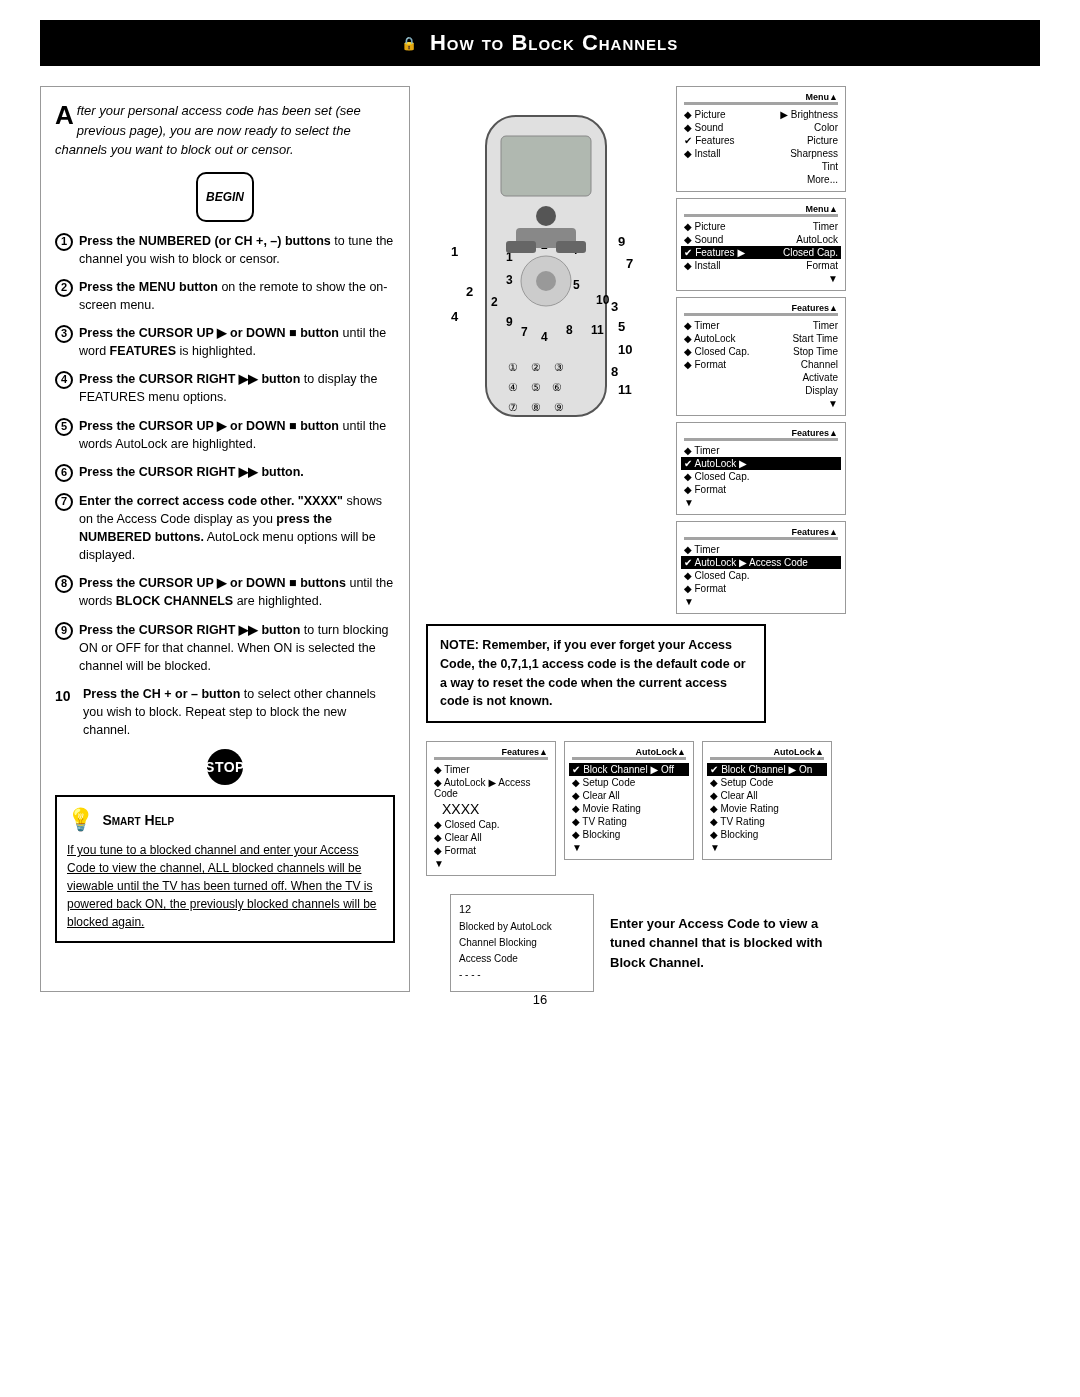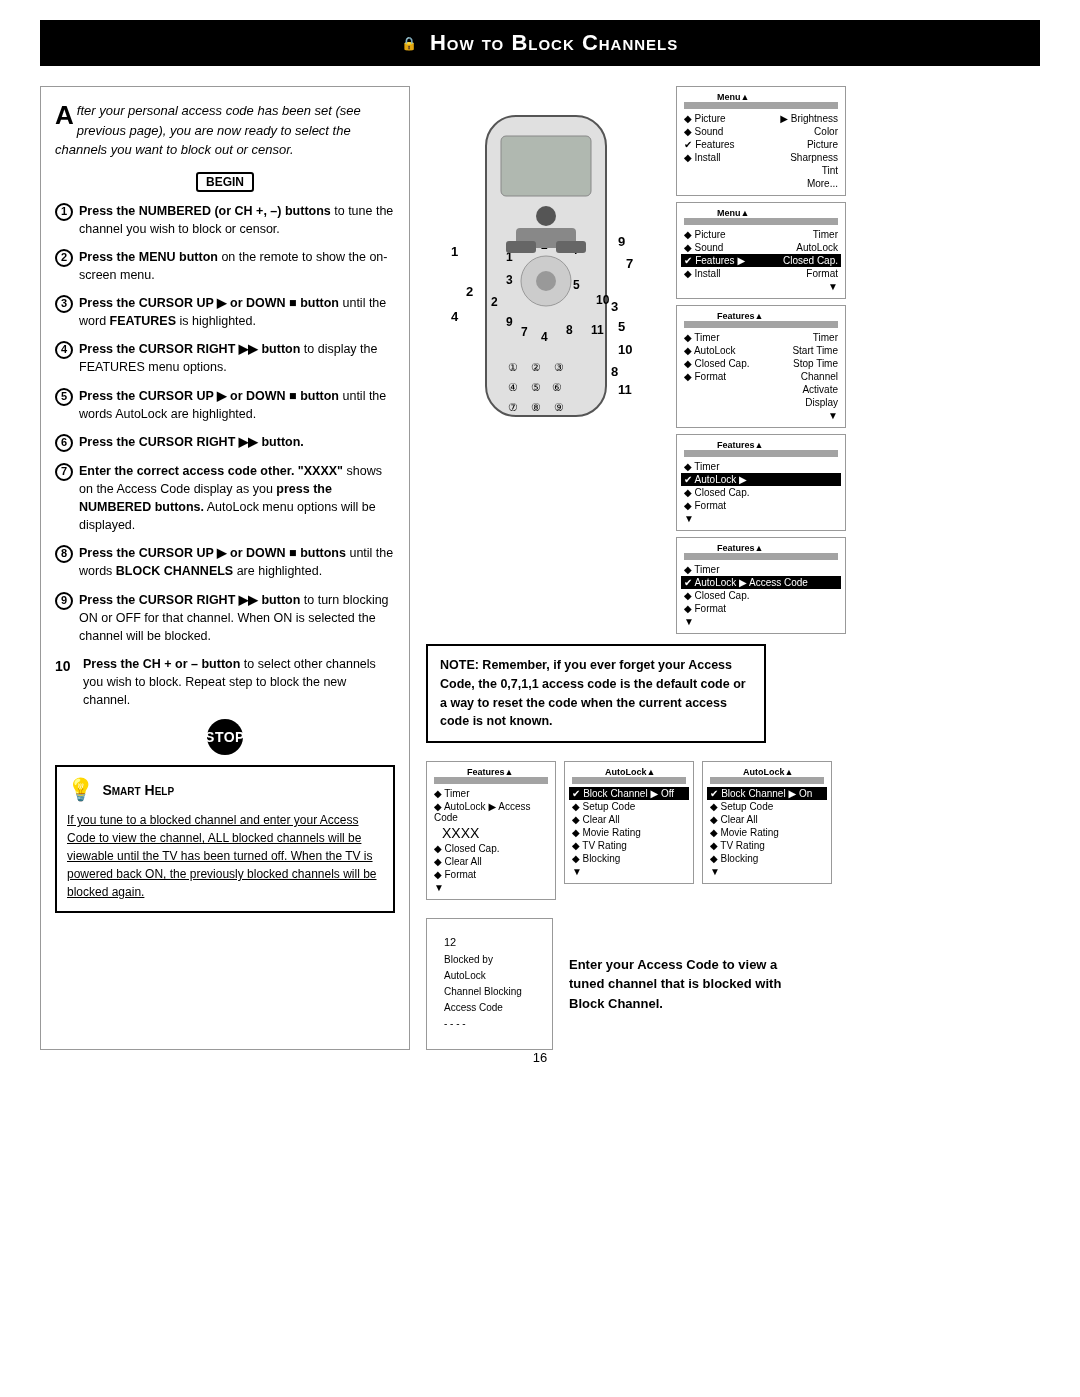--- a/index.html
+++ b/index.html
@@ -50,30 +50,31 @@
       font-weight: bold;
       font-style: normal;
       float: left;
       line-height: 0.85;
       margin-right: 3px;
       margin-top: 3px;
     }
     .begin-badge {
       display: inline-block;
       border: 2px solid #000;
-      border-radius: 3px;
-      padding: 1px 8px;
+      border-radius: 10px;
+      padding: 16px 8px;
       font-weight: bold;
       font-size: 12px;
       text-align: center;
       margin: 6px auto 10px auto;
       display: block;
       width: fit-content;
       margin-left: auto;
       margin-right: auto;
+      font-style: italic;
     }
     .step {
       display: flex;
       gap: 6px;
       margin-bottom: 10px;
       line-height: 1.45;
     }
     .step-num-circle {
       display: inline-flex;
       align-items: center;
@@ -145,24 +146,24 @@
     }
     .menu-screen {
       border: 1px solid #999;
       padding: 5px 7px;
       background: #fff;
       font-size: 10px;
       min-height: 70px;
     }
     .menu-screen-title {
       font-weight: bold;
-      border-bottom: 7px solid #a3a3a3;
+      border-bottom: 3px solid #a3a3a3;
       margin-bottom: 3px;
       display: flex;
-      justify-content: flex-start;
+      justify-content: flex-end;
       align-items: center;
       padding-left: 33px;
     }
     .menu-screen-title span {
       font-size: 9px;
     }
     .menu-row {
       display: flex;
       justify-content: space-between;
       padding: 1px 0;
@@ -187,24 +188,25 @@
     }
     .bottom-screen {
       border: 1px solid #999;
       padding: 5px 7px;
       font-size: 10px;
       width: 130px;
       min-height: 90px;
     }
     .channel-blocked-screen {
       border: 1px solid #999;
-      padding: 17px;
+      padding: 8px;
       font-size: 10px;
-      width: 127px;
+      width: 144px;
       min-height: 80px;
+      margin-left: 24px;
     }
     .enter-code-text {
       font-size: 13px;
       font-weight: bold;
       max-width: 220px;
       line-height: 1.5;
     }
     .page-number {
       text-align: center;
       font-size: 13px;

